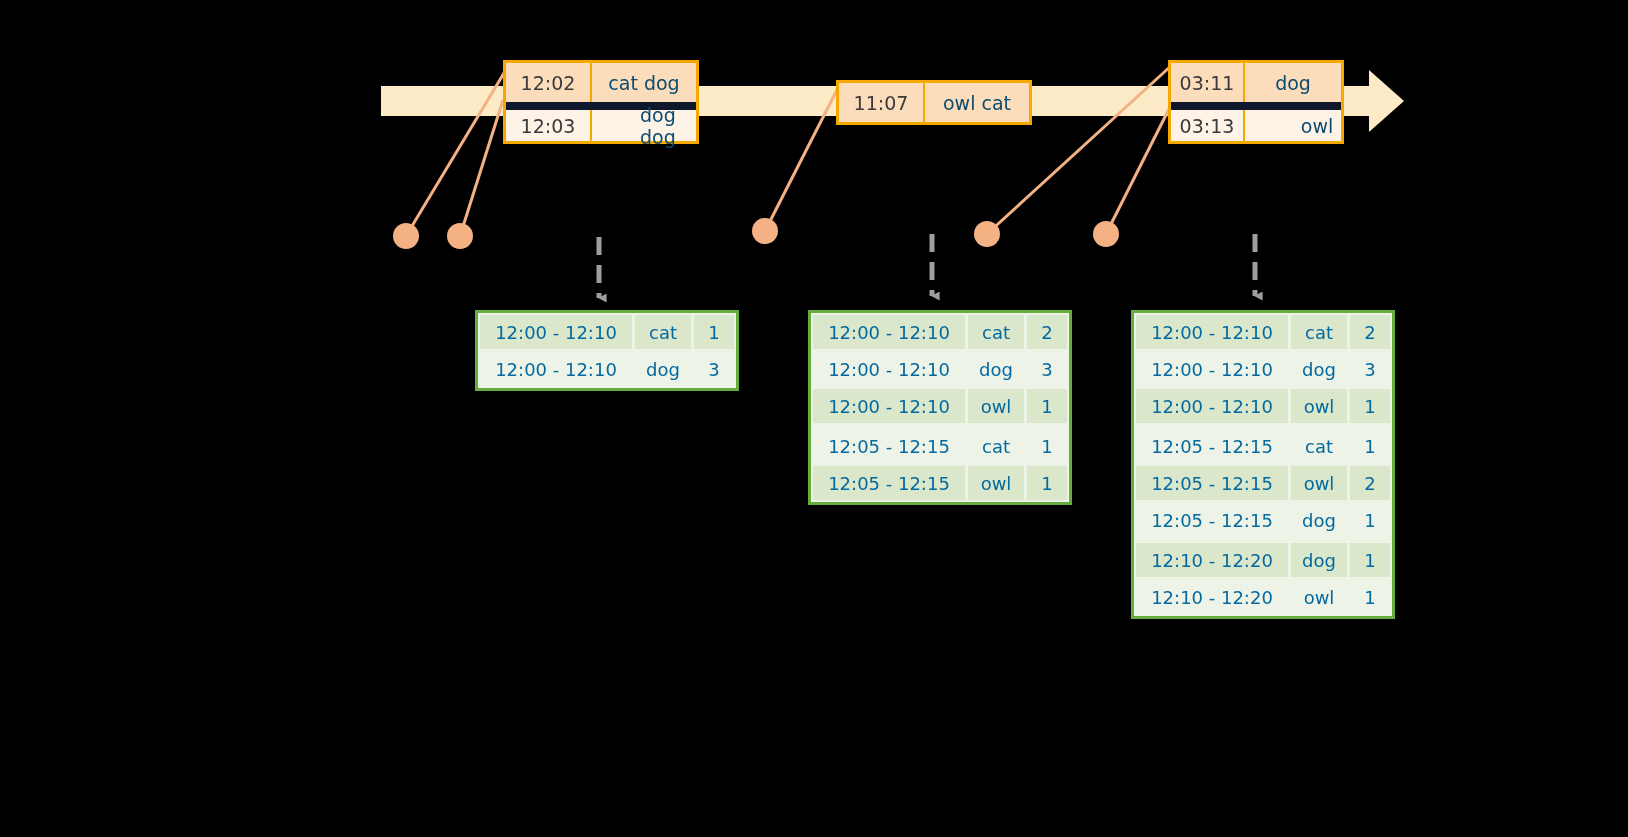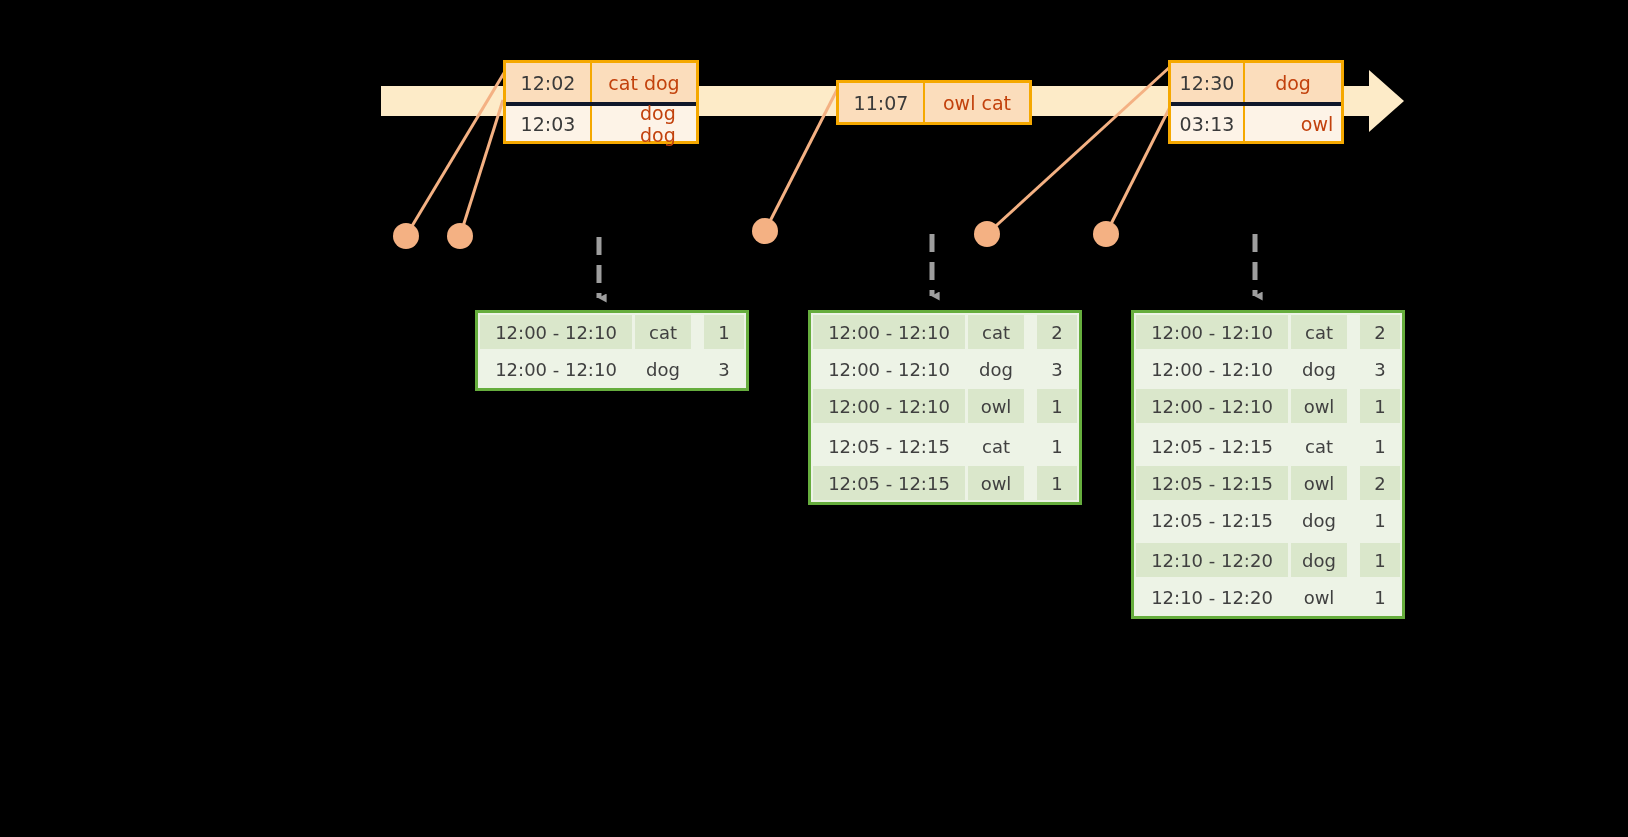--- a/index.html
+++ b/index.html
@@ -5,41 +5,41 @@
   html,body{margin:0;padding:0;background:#000;}
   body{width:1628px;height:837px;position:relative;overflow:hidden;
        font-family:"DejaVu Sans","Liberation Sans",sans-serif;}
   #stage{position:absolute;left:0;top:0;width:1628px;height:837px;background:#000;}
   svg.layer{position:absolute;left:0;top:0;width:1628px;height:837px;pointer-events:none;}
 
   
   .evt-group{position:absolute;border:3px solid #F5A800;box-sizing:border-box;
              background:#FFF4E6;}
   .evt-row{display:flex;height:39px;box-sizing:border-box;}
-  .evt-row + .evt-row{border-top:4px solid #0f172a;gap:48px;}
+  .evt-row + .evt-row{border-top:8px solid #0f172a;gap:48px;}
   .evt-row.shade{background:#FBDDBC;}
   .evt-row.plain{background:#FDF3E7;}
   .evt-time{display:flex;align-items:center;justify-content:center;
             width:86px;box-sizing:border-box;border-right:2px solid #F5A800;
             font-size:19px;color:#3a3a3a;}
   .evt-val{display:flex;align-items:center;justify-content:center;
-           flex:1;box-sizing:border-box;font-size:19px;color:#c2410c;}
+           flex:1;box-sizing:border-box;font-size:19px;color:#0c4a6e;}
 
   
   .gtable{position:absolute;border:3px solid #66AD3D;box-sizing:border-box;
           background:#EDF3E6;padding:2px;}
   .grow{display:flex;height:34px;box-sizing:border-box;margin-bottom:3px;}
   .grow:last-child{margin-bottom:0;}
   .grow.sep{margin-bottom:6px;}
   .grow.shade .gcell{background:#DAE7CB;}
   .grow.plain .gcell{background:#EDF3E6;}
   .gcell{display:flex;align-items:center;justify-content:center;
-         font-size:18px;color:#404040;box-sizing:border-box;}
+         font-size:18px;color:#0369a1;box-sizing:border-box;}
   .gcell.win{width:152px;margin-right:3px;}
-  .gcell.key{width:56px;margin-right:13px;}
+  .gcell.key{width:56px;margin-right:3px;}
   .gcell.cnt{width:40px;}
 </style>
 </head>
 <body>
 
 <div id="stage">
 
   <svg class="layer" viewBox="0 0 1628 837" id="vec">
     <defs>
       <marker id="dash-head" markerWidth="10" markerHeight="9" refX="4.5" refY="7.6" orient="auto" markerUnits="userSpaceOnUse">
@@ -83,21 +83,21 @@
         </div>
       </div>
       <div class="evt-group" style="left: 836px; top: 80px; width: 196px;">
         <div class="evt-row shade">
           <div class="evt-time" style="width: 86px;">11:07</div>
           <div class="evt-val">owl cat</div>
         </div>
       </div>
       <div class="evt-group" style="left: 1168px; top: 60px; width: 176px;">
         <div class="evt-row shade">
-          <div class="evt-time" style="width: 74px;">12:30</div>
+          <div class="evt-time" style="width: 74px;">03:11</div>
           <div class="evt-val">dog</div>
         </div>
         <div class="evt-row plain">
           <div class="evt-time" style="width: 74px;">03:13</div>
           <div class="evt-val">owl</div>
         </div>
       </div>
     </div>
 
   <div id="tables-host">

